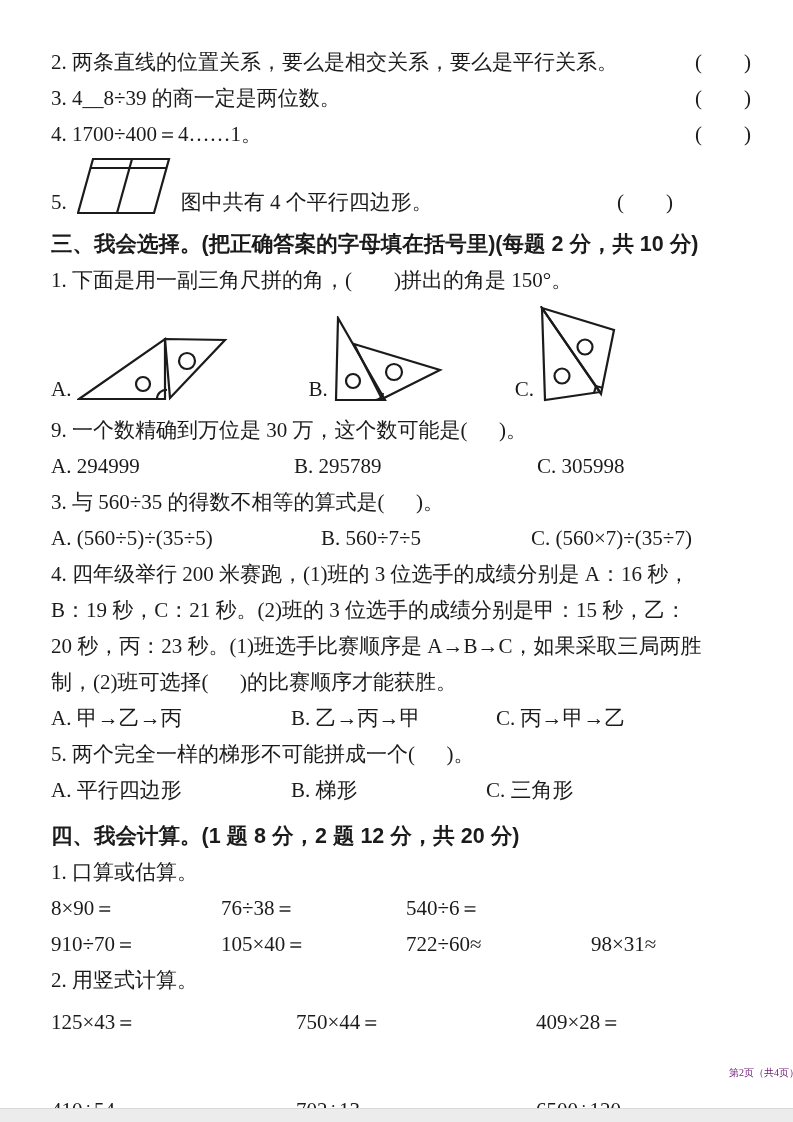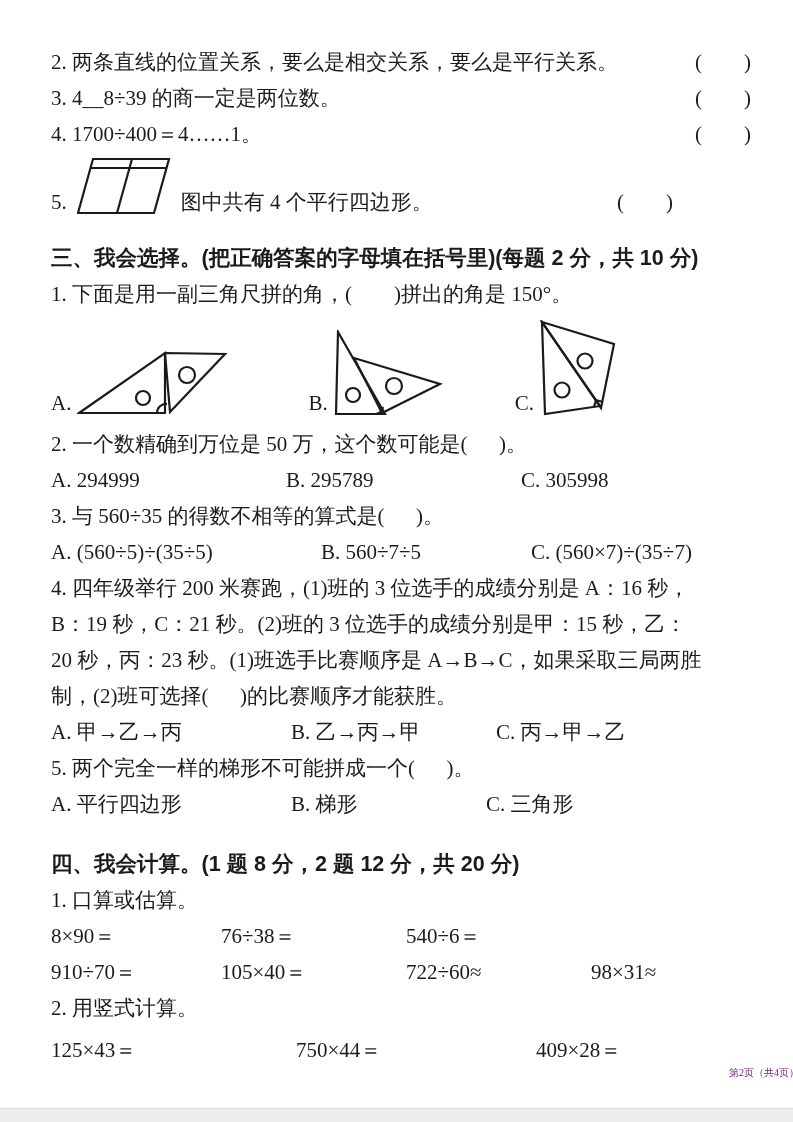--- a/index.html
+++ b/index.html
@@ -9,31 +9,31 @@
   .line{white-space:pre-wrap;}
   .jrow{display:flex;justify-content:space-between;align-items:baseline;white-space:pre-wrap;}
   .bracket{white-space:pre;font-family:"Liberation Serif",serif;}
   .jrow5{display:flex;align-items:flex-end;margin-top:4px;white-space:pre-wrap;}
   .jrow5 .num{line-height:28px;}
   .jrow5 svg{margin:0 8px 0 10px;display:block;}
   .jrow5 .txt{line-height:28px;}
   .spacer{flex:1;}
   .b5{margin-right:78px;line-height:28px;}
   .heading{font-family:"Liberation Sans","DejaVu Sans",sans-serif;font-weight:700;
-           font-size:21.5px;margin-top:24px;white-space:pre-wrap;}
+           font-size:21.5px;margin-top:10px;white-space:pre-wrap;}
   .figrow{display:flex;align-items:flex-end;margin:4px 0 10px 0;height:100px;}
   .figitem{display:flex;align-items:flex-end;}
   .figitem svg{display:block;margin-left:6px;}
   .figitem.b{margin-left:79px;}
   .figitem.c{margin-left:69px;}
   .figlabel{line-height:26px;}
   svg polygon, svg line, svg path{fill:none;stroke:#1b1b1b;stroke-width:2.2;stroke-linejoin:miter;}
   svg circle{fill:none;stroke:#1b1b1b;stroke-width:2.2;}
   .choices{display:grid;white-space:pre-wrap;}
-  .q2row{grid-template-columns:235px 235px auto;}
+  .q2row{grid-template-columns:235px 235px auto;gap:8px;}
   .q3row{grid-template-columns:270px 210px auto;}
   .q4row{grid-template-columns:240px 205px auto;}
   .q5row{grid-template-columns:240px 195px auto;}
   .oral{display:grid;grid-template-columns:170px 185px 185px auto;white-space:pre-wrap;}
   .vert{display:grid;grid-template-columns:245px 240px auto;white-space:pre-wrap;margin-top:6px;}
   .vert.second{margin-top:52px;}
   .footer{position:absolute;left:0;right:0;top:1066px;text-align:right;font-size:10px;color:#701a75;}
   .bottom-edge{position:absolute;left:0;right:0;bottom:0;height:13px;background:#ececec;border-top:1px solid #d9d9d9;}
 </style>
 </head>
@@ -96,21 +96,21 @@
         <svg width="78" height="96" viewBox="0 0 78 96">
           <polygon points="2,2 74,24 61,88"></polygon>
           <polygon points="2,2 5,94 60,86"></polygon>
           <circle cx="45" cy="41" r="7.5"></circle>
           <circle cx="22" cy="70" r="7.5"></circle>
           <path d="M 54 87 L 56 80 L 63 82"></path>
         </svg>
       </div>
     </div>
 
-    <div class="line">2. 一个数精确到万位是 50 万，这个数可能是(      )。</div>
+    <div class="line">9. 一个数精确到万位是 30 万，这个数可能是(      )。</div>
     <div class="choices q2row">
       <span>A. 294999</span>
       <span>B. 295789</span>
       <span>C. 305998</span>
     </div>
 
     <div class="line">3. 与 560÷35 的得数不相等的算式是(      )。</div>
     <div class="choices q3row">
       <span>A. (560÷5)÷(35÷5)</span>
       <span>B. 560÷7÷5</span>

